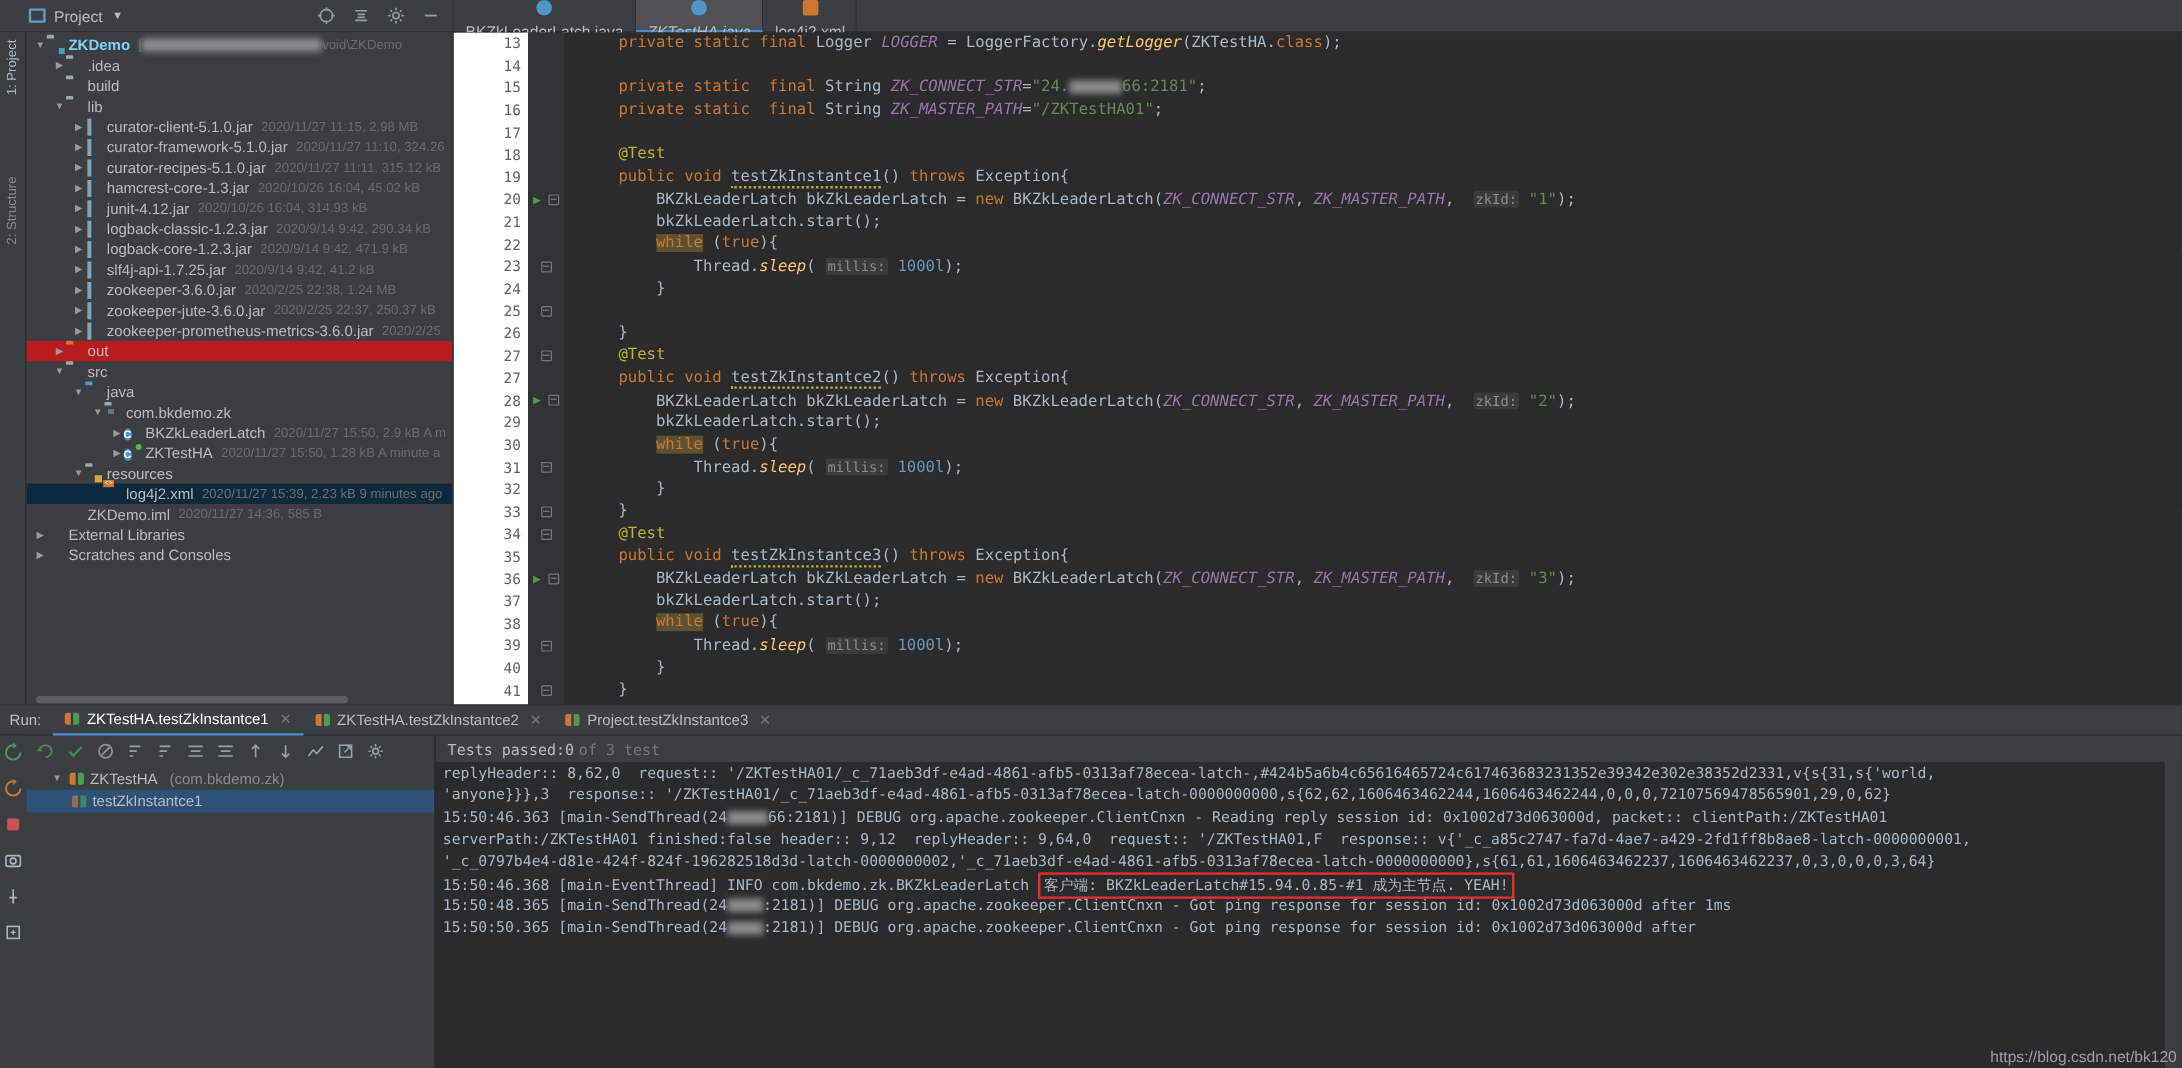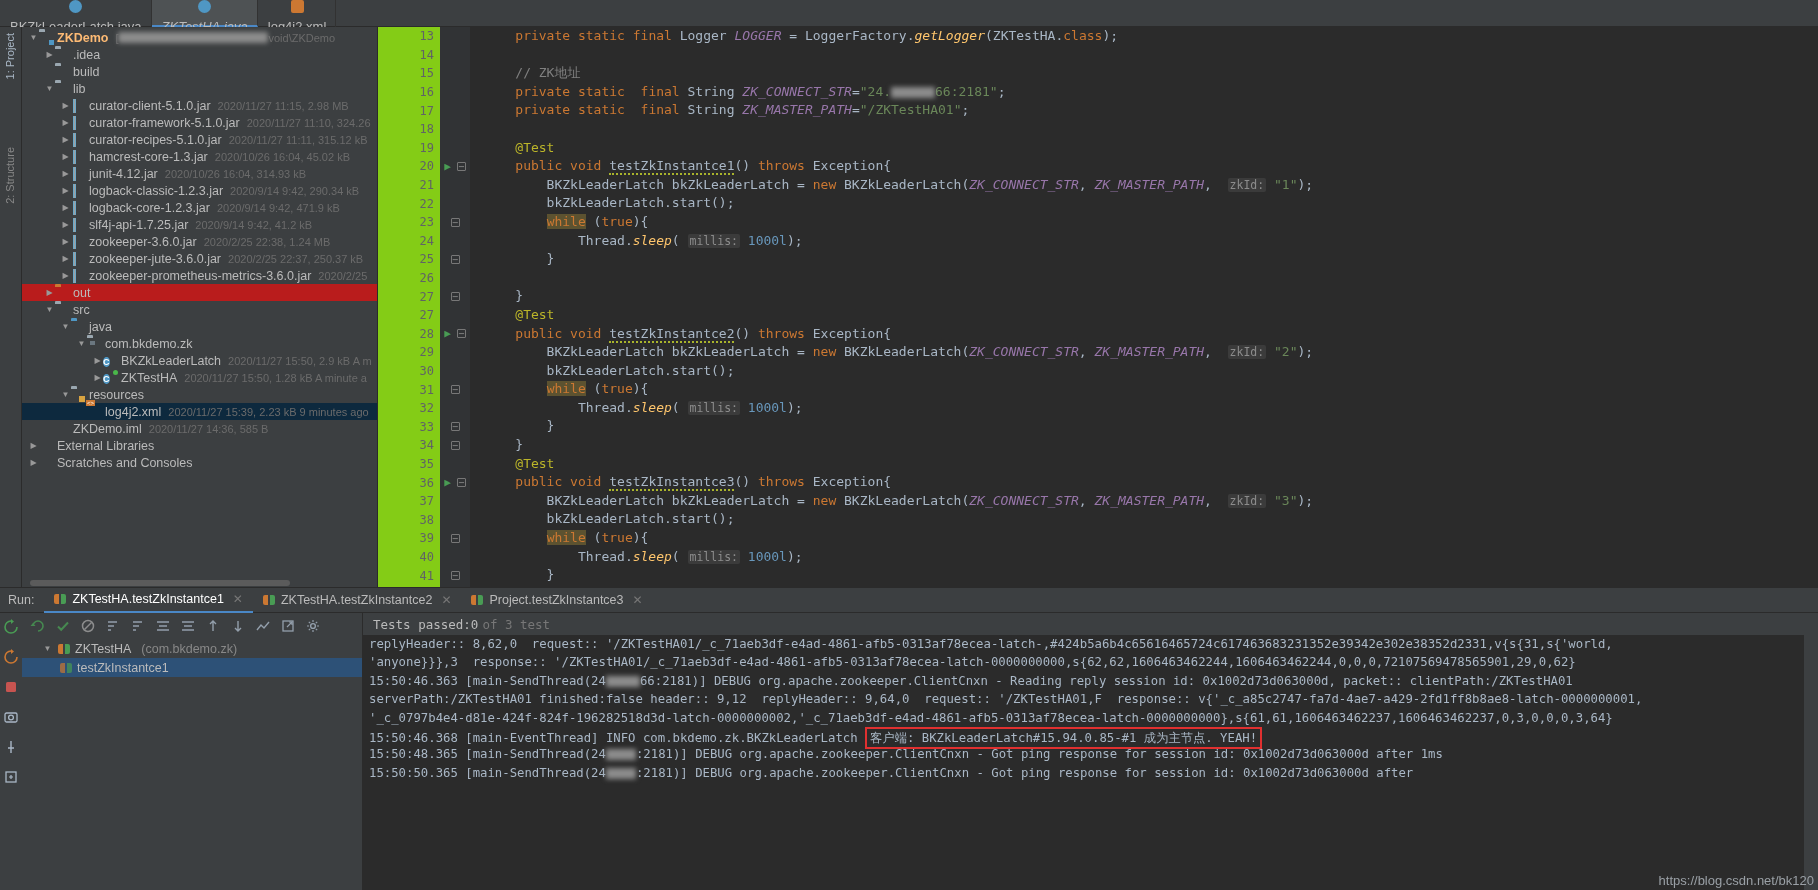--- a/index.html
+++ b/index.html
@@ -46,21 +46,21 @@
   .tree { flex: 1; overflow: hidden; padding-top: 2px; }
   .trow { height: 17px; display: flex; align-items: center; font-size: 12.5px;
           color: #bbbbbb; white-space: nowrap; padding-right: 4px; }
   .trow.sel { background: #0d293e; }
   .trow.sel2 { background: #b91c1c; }
   .arrow { width: 11px; flex: 0 0 11px; font-size: 8px; color: #999; text-align: center; }
   .arrow.down::before { content: "\25BC"; }
   .arrow.right::before { content: "\25B6"; }
   .ico { width: 14px; height: 14px; flex: 0 0 14px; margin-right: 4px; position: relative; }
   .tname { margin-right: 7px; }
-  .tname.bold { font-weight: bold; color: #fdba74; }
+  .tname.bold { font-weight: bold; color: #7dd3fc; }
   .tmeta { color: #6b6b6b; font-size: 11px; }
   .blurred { background: #8c8c8c; border-radius: 2px; display: inline-block;
              height: 11px; vertical-align: middle; filter: blur(2.5px); }
   .hscroll { height: 9px; background: #3c3f41; position: relative; }
   .hscroll i { position: absolute; left: 8px; top: 2px; width: 260px; height: 6px;
                background: #5b5b5b; border-radius: 3px; display: block; }
 
   
   .f-folder { background: #9aa7b0; border-radius: 1px 2px 2px 2px; }
   .f-folder.blue { background: #4f97c4; }
@@ -75,21 +75,21 @@
   .xmlf { width: 11px; height: 13px; background: #b8b8b8; position: relative; }
   .xmlf::after { content:"<>"; position:absolute; bottom:-1px; left:-1px; font-size:6px;
                  background:#cc7832; color:#fff; padding:0 1px; }
   .iml { width: 12px; height: 13px; background: #9aa7b0; }
   .libico { width: 13px; height: 12px; background: linear-gradient(90deg,#b07f4a 0 4px,#7ba7c7 4px 8px,#b0604a 8px 13px); }
   .scratch { width: 13px; height: 12px; background: #7ba7c7; border-radius: 2px; }
 
   
   .editorwrap { flex: 1 1 auto; display: flex; flex-direction: column; min-width: 0; background: #2b2b2b; }
   .editor { flex: 1; display: flex; position: relative; overflow: hidden; font-family: "DejaVu Sans Mono", monospace; }
-  .gutter { width: 62px; flex: 0 0 62px; background: #84cc16; position: relative; }
+  .gutter { width: 62px; flex: 0 0 62px; background: #ffffff; position: relative; }
   .gline { height: 18.6px; display: flex; align-items: center; justify-content: flex-end;
            padding-right: 6px; color: #606366; font-size: 12px; }
   .marks { width: 30px; flex: 0 0 30px; background: #313335; position: relative; }
   .mrow { height: 18.6px; display: flex; align-items: center; justify-content: center;
           color: #888; font-size: 11px; }
   .runarrow { color: #499c54; font-size: 11px; }
   .fold { color: #888; font-size: 10px; border: 1px solid #777; width: 9px; height: 9px;
           line-height: 7px; text-align: center; border-radius: 1px; }
   .codearea { flex: 1; background: #2b2b2b; padding-left: 14px; position: relative; min-width: 0; overflow: hidden; }
   .cline { height: 18.6px; line-height: 18.6px; font-size: 13px; color: #a9b7c6; white-space: pre; }
@@ -145,20 +145,41 @@
   .gbar { position: absolute; right: 0; top: 0; bottom: 0; width: 14px; background: #3c3f41; }
   .watermark { position: absolute; right: 4px; bottom: 2px; color: #9aa0a6; font-size: 13px;
                font-family: "Liberation Sans", sans-serif; }
 </style>
 </head>
 <body>
 
 <div class="ide">
 
   <div class="topbar">
+    <div class="proj-header">
+      <span class="sq-icon"></span>
+      <span class="proj-title">Project</span>
+      <span class="proj-caret">▼</span>
+      <span class="hdr-icons">
+        <svg class="hicon" viewBox="0 0 16 16">
+          <circle cx="8" cy="8" r="5.2" fill="none" stroke="#a9b7c6" stroke-width="1.3"></circle>
+          <path d="M8 1v3M8 12v3M1 8h3M12 8h3" stroke="#a9b7c6" stroke-width="1.3"></path>
+        </svg>
+        <svg class="hicon" viewBox="0 0 16 16">
+          <path d="M3 4h10M5 7h6M3 12h10M5 9.5h6" stroke="#a9b7c6" stroke-width="1.3" fill="none"></path>
+        </svg>
+        <svg class="hicon" viewBox="0 0 16 16">
+          <circle cx="8" cy="8" r="2.6" fill="none" stroke="#a9b7c6" stroke-width="1.4"></circle>
+          <path d="M8 1.5v2M8 12.5v2M1.5 8h2M12.5 8h2M3.4 3.4l1.4 1.4M11.2 11.2l1.4 1.4M12.6 3.4l-1.4 1.4M4.8 11.2l-1.4 1.4" stroke="#a9b7c6" stroke-width="1.3"></path>
+        </svg>
+        <svg class="hicon" viewBox="0 0 16 16">
+          <path d="M3 8h10" stroke="#a9b7c6" stroke-width="1.5"></path>
+        </svg>
+      </span>
+    </div>
     <div class="tabs" id="editor-tabs">
   <div class="tab ">
     <span class="tab-ico" style="display:inline-block;background:#4f97c4;border-radius:50%"></span>
     <span>BKZkLeaderLatch.java</span>
     <span class="x">✕</span>
   </div>
   <div class="tab active">
     <span class="tab-ico" style="display:inline-block;background:#4f97c4;border-radius:50%"></span>
     <span>ZKTestHA.java</span>
     <span class="x">✕</span>
@@ -433,21 +454,20 @@
             </div>
             <div class="mrow"></div>
             <div class="mrow">
               <span class="fold">−</span>
             </div>
             <div class="mrow"></div>
           </div>
         <div class="codearea" id="codearea">
             <div class="cline">    <span class="kw">private</span> <span class="kw">static</span> <span class="kw">final</span> Logger <span class="sfld">LOGGER</span> = LoggerFactory.<span class="mth">getLogger</span>(ZKTestHA.<span class="kw">class</span>);</div>
             <div class="cline">&nbsp;</div>
-            <div class="cline">    <span class="cmt">// ZK地址</span></div>
             <div class="cline">    <span class="kw">private</span> <span class="kw">static</span>  <span class="kw">final</span> String <span class="sfld">ZK_CONNECT_STR</span>=<span class="str">"24.</span><span class="blurcode" style="width:44px"></span><span class="str">66:2181"</span>;</div>
             <div class="cline">    <span class="kw">private</span> <span class="kw">static</span>  <span class="kw">final</span> String <span class="sfld">ZK_MASTER_PATH</span>=<span class="str">"/ZKTestHA01"</span>;</div>
             <div class="cline">&nbsp;</div>
             <div class="cline">    <span class="ann">@Test</span></div>
             <div class="cline">    <span class="kw">public</span> <span class="kw">void</span> <span class="warnu">testZkInstantce1</span>() <span class="kw">throws</span> Exception{</div>
             <div class="cline">        BKZkLeaderLatch bkZkLeaderLatch = <span class="kw">new</span> BKZkLeaderLatch(<span class="fld">ZK_CONNECT_STR</span>, <span class="fld">ZK_MASTER_PATH</span>,  <span class="hint">zkId:</span> <span class="str">"1"</span>);</div>
             <div class="cline">        bkZkLeaderLatch.start();</div>
             <div class="cline">        <span class="kw-hl">while</span> (<span class="kw">true</span>){</div>
             <div class="cline">            Thread.<span class="mth">sleep</span>( <span class="hint">millis:</span> <span class="num">1000l</span>);</div>
             <div class="cline">        }</div>

